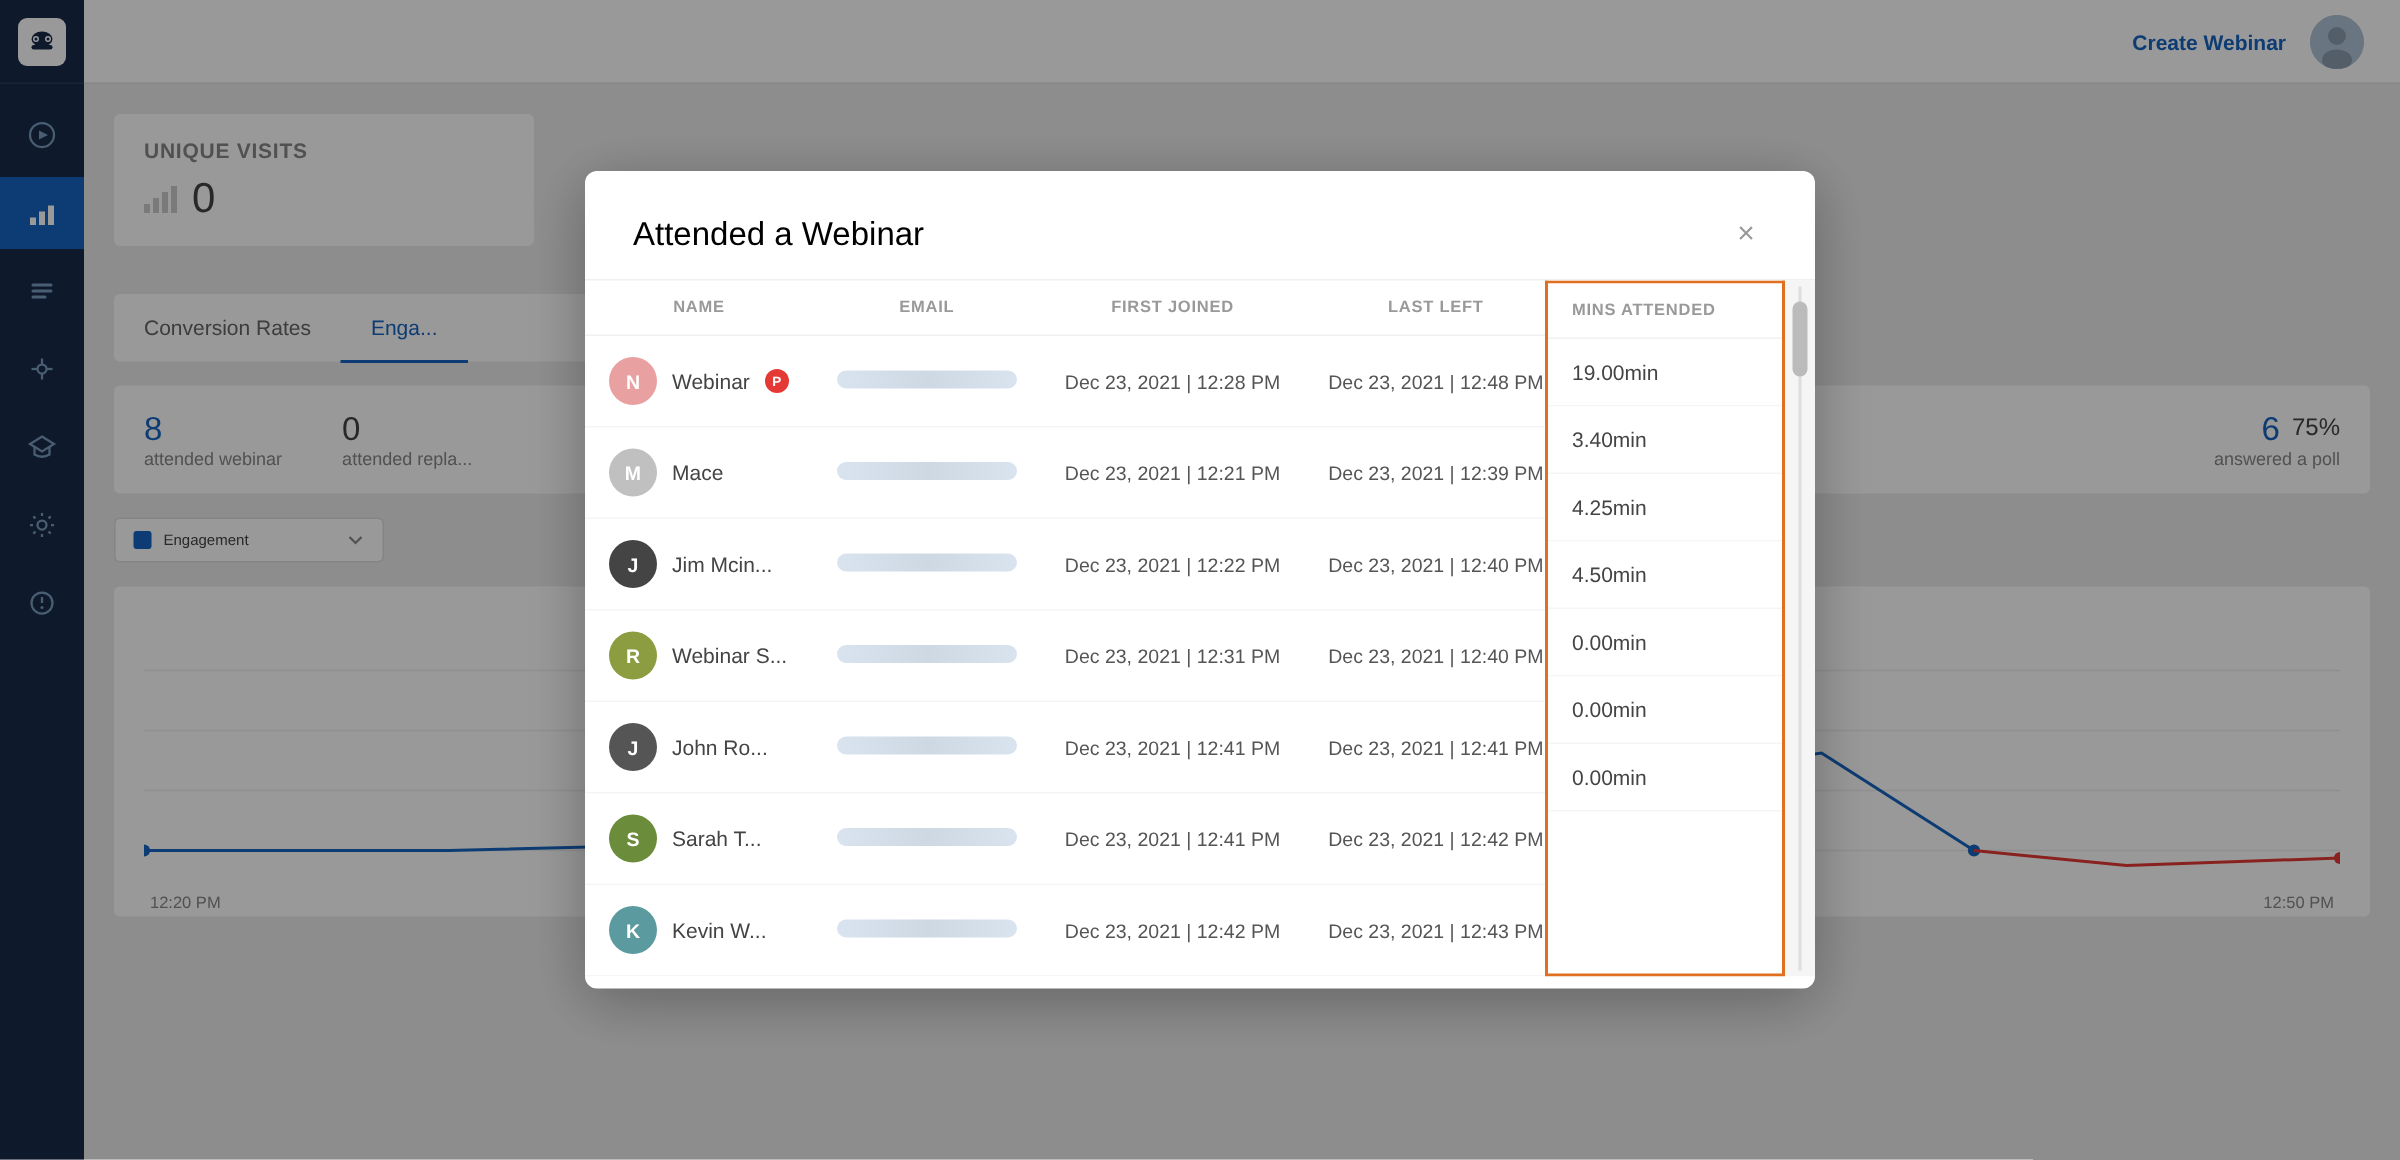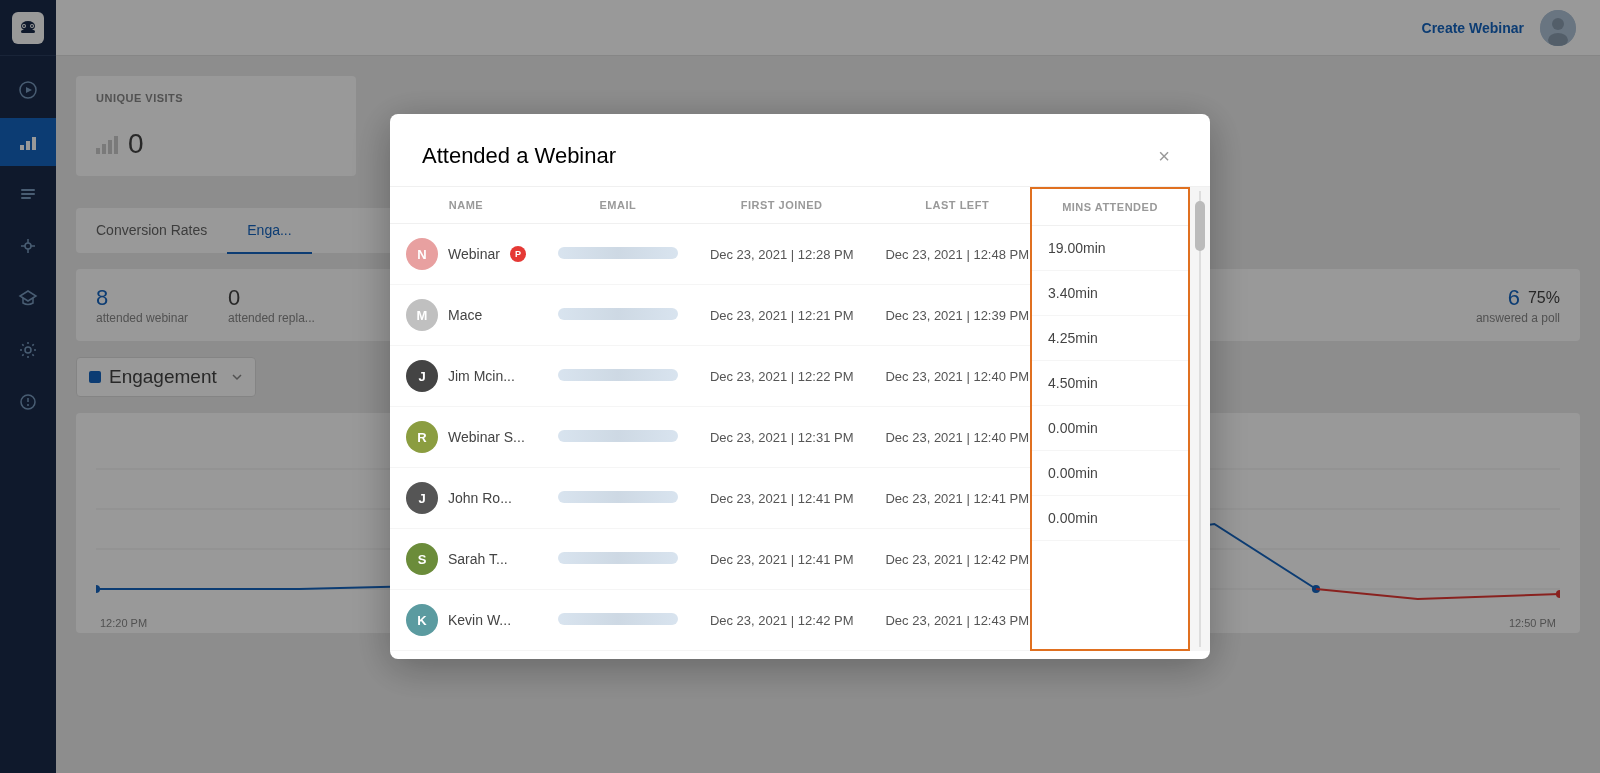--- a/index.html
+++ b/index.html
@@ -79,21 +79,21 @@
       color: #fff; font-size: 9px; display: flex; align-items: center; justify-content: center;
       font-weight: 700; flex-shrink: 0;
     }
     .email-blur {
       display: inline-block; width: 120px; height: 12px;
       background: linear-gradient(90deg, #c8d8e8, #b8c8d8, #c8d8e8);
       border-radius: 6px; opacity: 0.7;
     }
     .date-text { font-size: 13px; color: #555; white-space: nowrap; }
     .mins-col-header {
-      padding: 12px 16px; text-align: center; font-size: 11px; font-weight: 600;
+      padding: 12px 16px; text-align: left; font-size: 11px; font-weight: 600;
       color: #999; letter-spacing: 0.5px; text-transform: uppercase;
       border-bottom: 1px solid #f0f0f0; background: #fff;
     }
     .mins-cell {
       padding: 14px 16px; font-size: 14px; color: #444; vertical-align: middle;
       border-bottom: 1px solid #f5f5f5; background: #fff;
     }
 
     .page-wrapper {
       position: absolute; top: 56px; left: 56px; right: 0; bottom: 0;
@@ -190,21 +190,21 @@
         <circle cx="18" cy="14" r="6" fill="#8a9db0"></circle>
         <ellipse cx="18" cy="30" rx="10" ry="7" fill="#8a9db0"></ellipse>
       </svg>
   </div>
 </div>
 
 <div class="page-wrapper">
   
   <div style="display:flex; gap:16px; margin-bottom:16px;">
     <div class="top-card">
-      <div style="font-size:11px;color:#888;font-weight:600;letter-spacing:0.5px;margin-bottom:24px;">UNIQUE VISITS</div>
+      <div style="font-size:14px;color:#888;font-weight:600;letter-spacing:0.5px;margin-bottom:8px;">UNIQUE VISITS</div>
       <div style="display:flex;align-items:center;gap:8px;">
         <svg width="24" height="20" viewBox="0 0 24 20" fill="none">
           <rect x="0" y="14" width="4" height="6" fill="#ccc"></rect>
           <rect x="6" y="10" width="4" height="10" fill="#ccc"></rect>
           <rect x="12" y="6" width="4" height="14" fill="#ccc"></rect>
           <rect x="18" y="2" width="4" height="18" fill="#ccc"></rect>
         </svg>
         <span style="font-size:28px;color:#444;">0</span>
       </div>
     </div>
@@ -233,21 +233,21 @@
         <span style="font-size:16px;color:#444;">75%</span>
       </div>
       <div style="font-size:12px;color:#888;">answered a poll</div>
     </div>
   </div>
 
   
   <div style="display:flex;align-items:center;gap:8px;margin-bottom:16px;">
     <div style="background:#fff;border-radius:4px;border:1px solid #ddd;padding:8px 12px;display:flex;align-items:center;gap:8px;width:180px;">
       <span style="width:12px;height:12px;background:#1565c0;border-radius:2px;display:inline-block;"></span>
-      <span style="font-size:19px;color:#444;">Engagement</span>
+      <span style="font-size:10px;color:#444;">Engagement</span>
       <svg width="12" height="12" viewBox="0 0 12 12" style="margin-left:auto;">
           <path d="M2 4 L6 8 L10 4" stroke="#888" stroke-width="1.5" fill="none"></path>
         </svg>
     </div>
   </div>
 
   
   <div class="chart-card">
     <svg class="line-chart" viewBox="0 0 1440 180" preserveAspectRatio="none">
 

